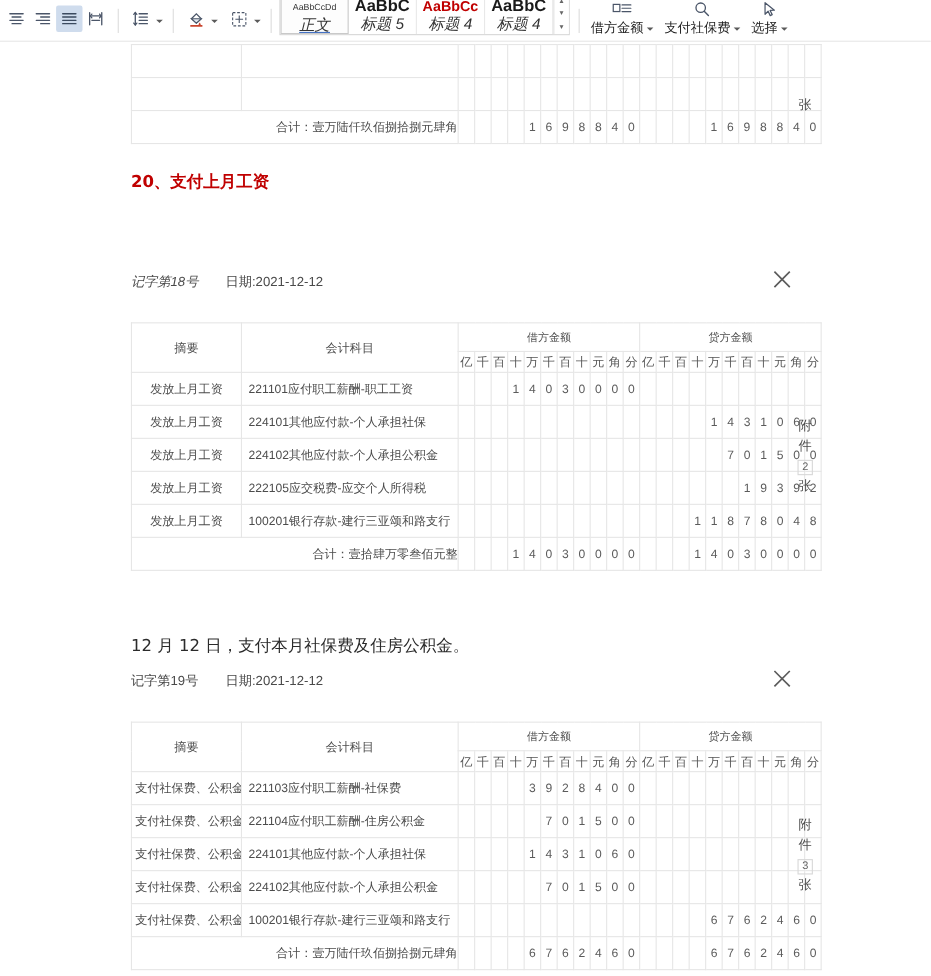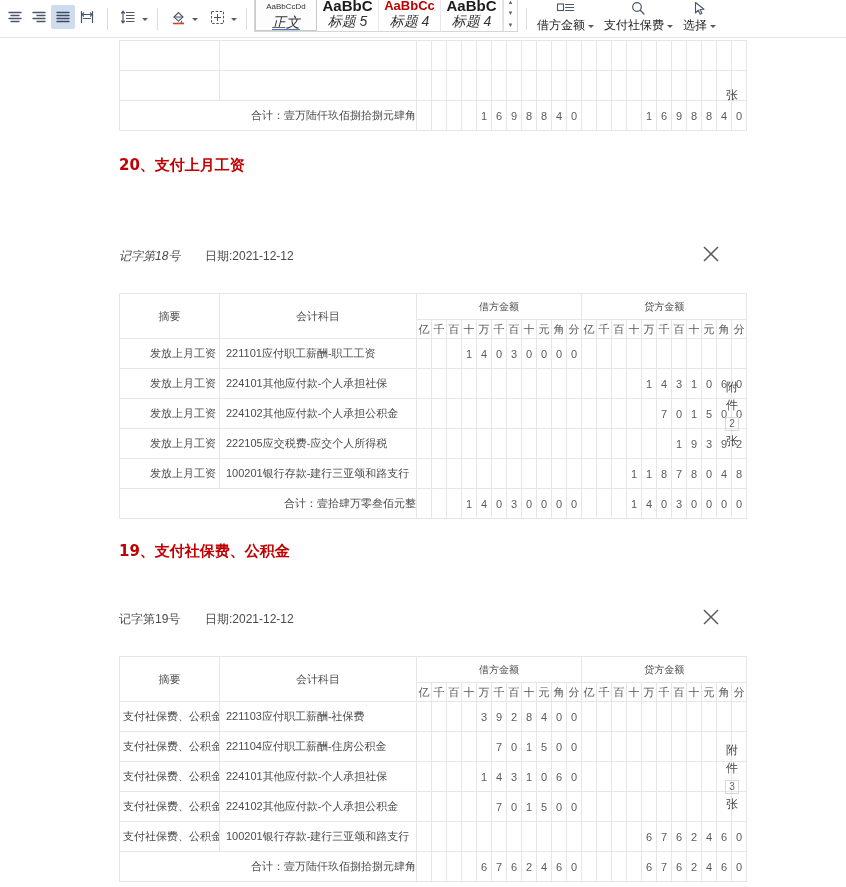--- a/index.html
+++ b/index.html
@@ -192,21 +192,21 @@
     padding: 0;
     font-weight: normal;
     text-align: center;
     vertical-align: middle;
     box-sizing: border-box;
     overflow: hidden;
     white-space: nowrap;
   }
   .vtable .hdr-amt { font-size: 10px; height: 19px; }
   .vtable .hdr-unit { font-size: 11px; height: 19px; color: #555; }
-  .vtable td.r-sum { text-align: right; font-size: 11px; padding: 0 3px; }
+  .vtable td.r-sum { text-align: center; font-size: 11px; padding: 0 3px; }
   .vtable td.r-acct { text-align: left; padding-left: 6px; font-size: 11px; }
   .vtable td.dg { font-size: 11px; color: #5b5b5b; }
   .vtable tr.row { height: 30px; }
   .vtable tr.total td { height: 30px; }
   .vtable td.total-label { text-align: right; padding-left: 12px; }
 
   
   .sep-blue { border-left: 1px solid #aecbe8 !important; }
   .sep-red  { border-left: 1px solid #e8c5b0 !important; }
   .grp-edge { border-left: 1px solid #d0d0d0 !important; }
@@ -737,22 +737,24 @@
       </tbody>
   </table>
 
   <div class="attach" style="left:722px; top:340px;">
     <div>附</div>
     <div>件</div>
     <div><span class="num">2</span></div>
     <div>张</div>
   </div>
 
-  <div class="heading" style="left:119px; top:504px;">19、支付社保费、公积金</div>
-
+
+  <div class="para" style="left:119px; top:536px; width:635px;">
+    <span style="display: block; white-space: nowrap;">12 月 12 日，支付本月社保费及住房公积金。</span>
+  </div>
 
   <div class="voucher-meta" style="left:119px; top:573px;">记字第19号</div>
   <div class="voucher-meta" style="left:205px; top:573px;">日期:2021-12-12</div>
   <div class="close-x" style="left:700px; top:568px;">
     <svg width="22" height="22" viewBox="0 0 22 22">
       <line x1="4" y1="4" x2="18" y2="18" stroke="#5a5a5a" stroke-width="1.5"></line>
       <line x1="18" y1="4" x2="4" y2="18" stroke="#5a5a5a" stroke-width="1.5"></line>
     </svg>
   </div>
 

